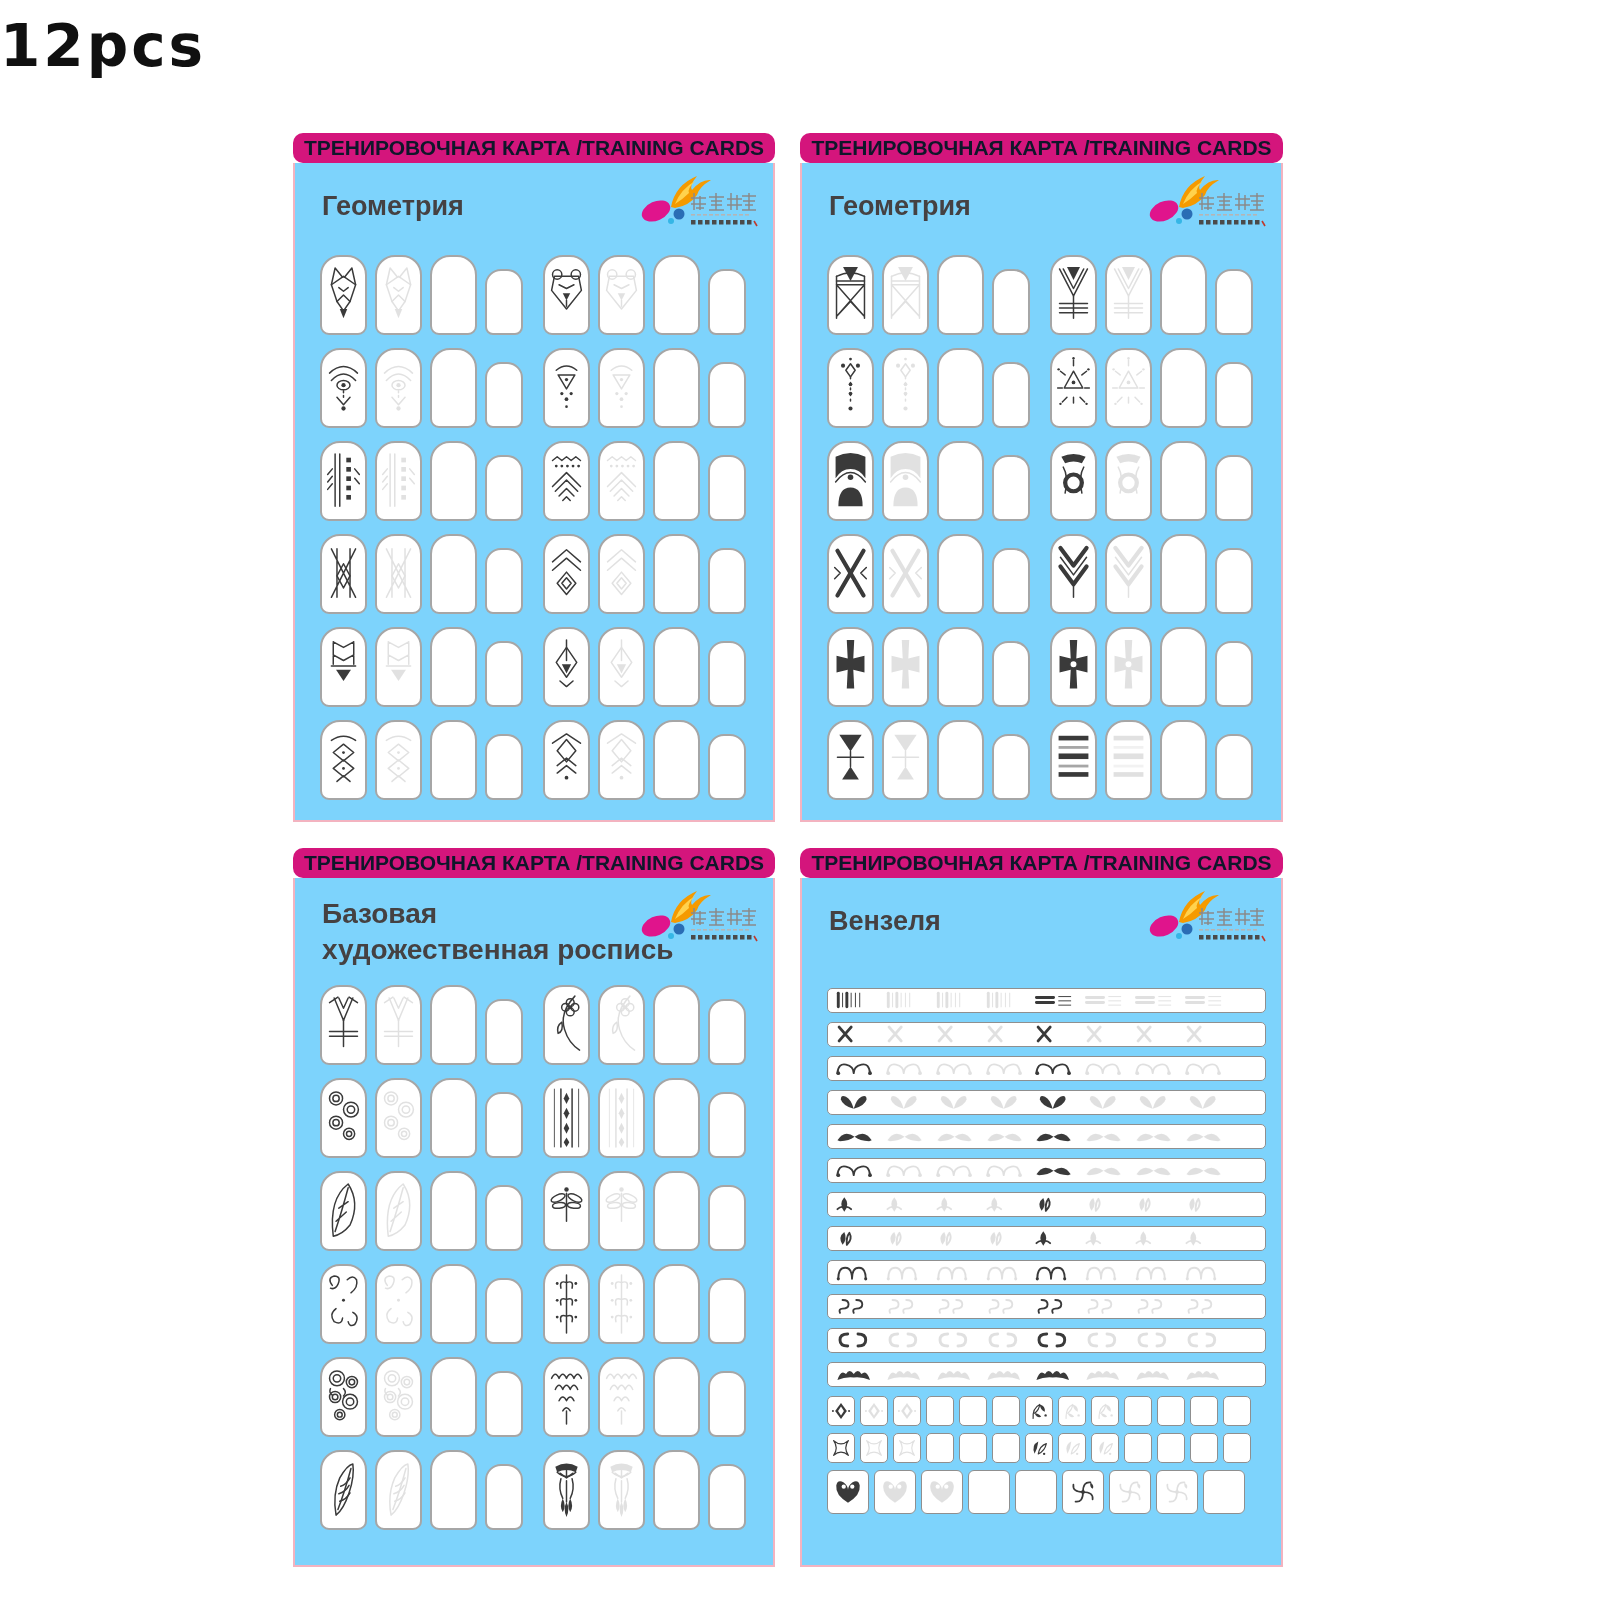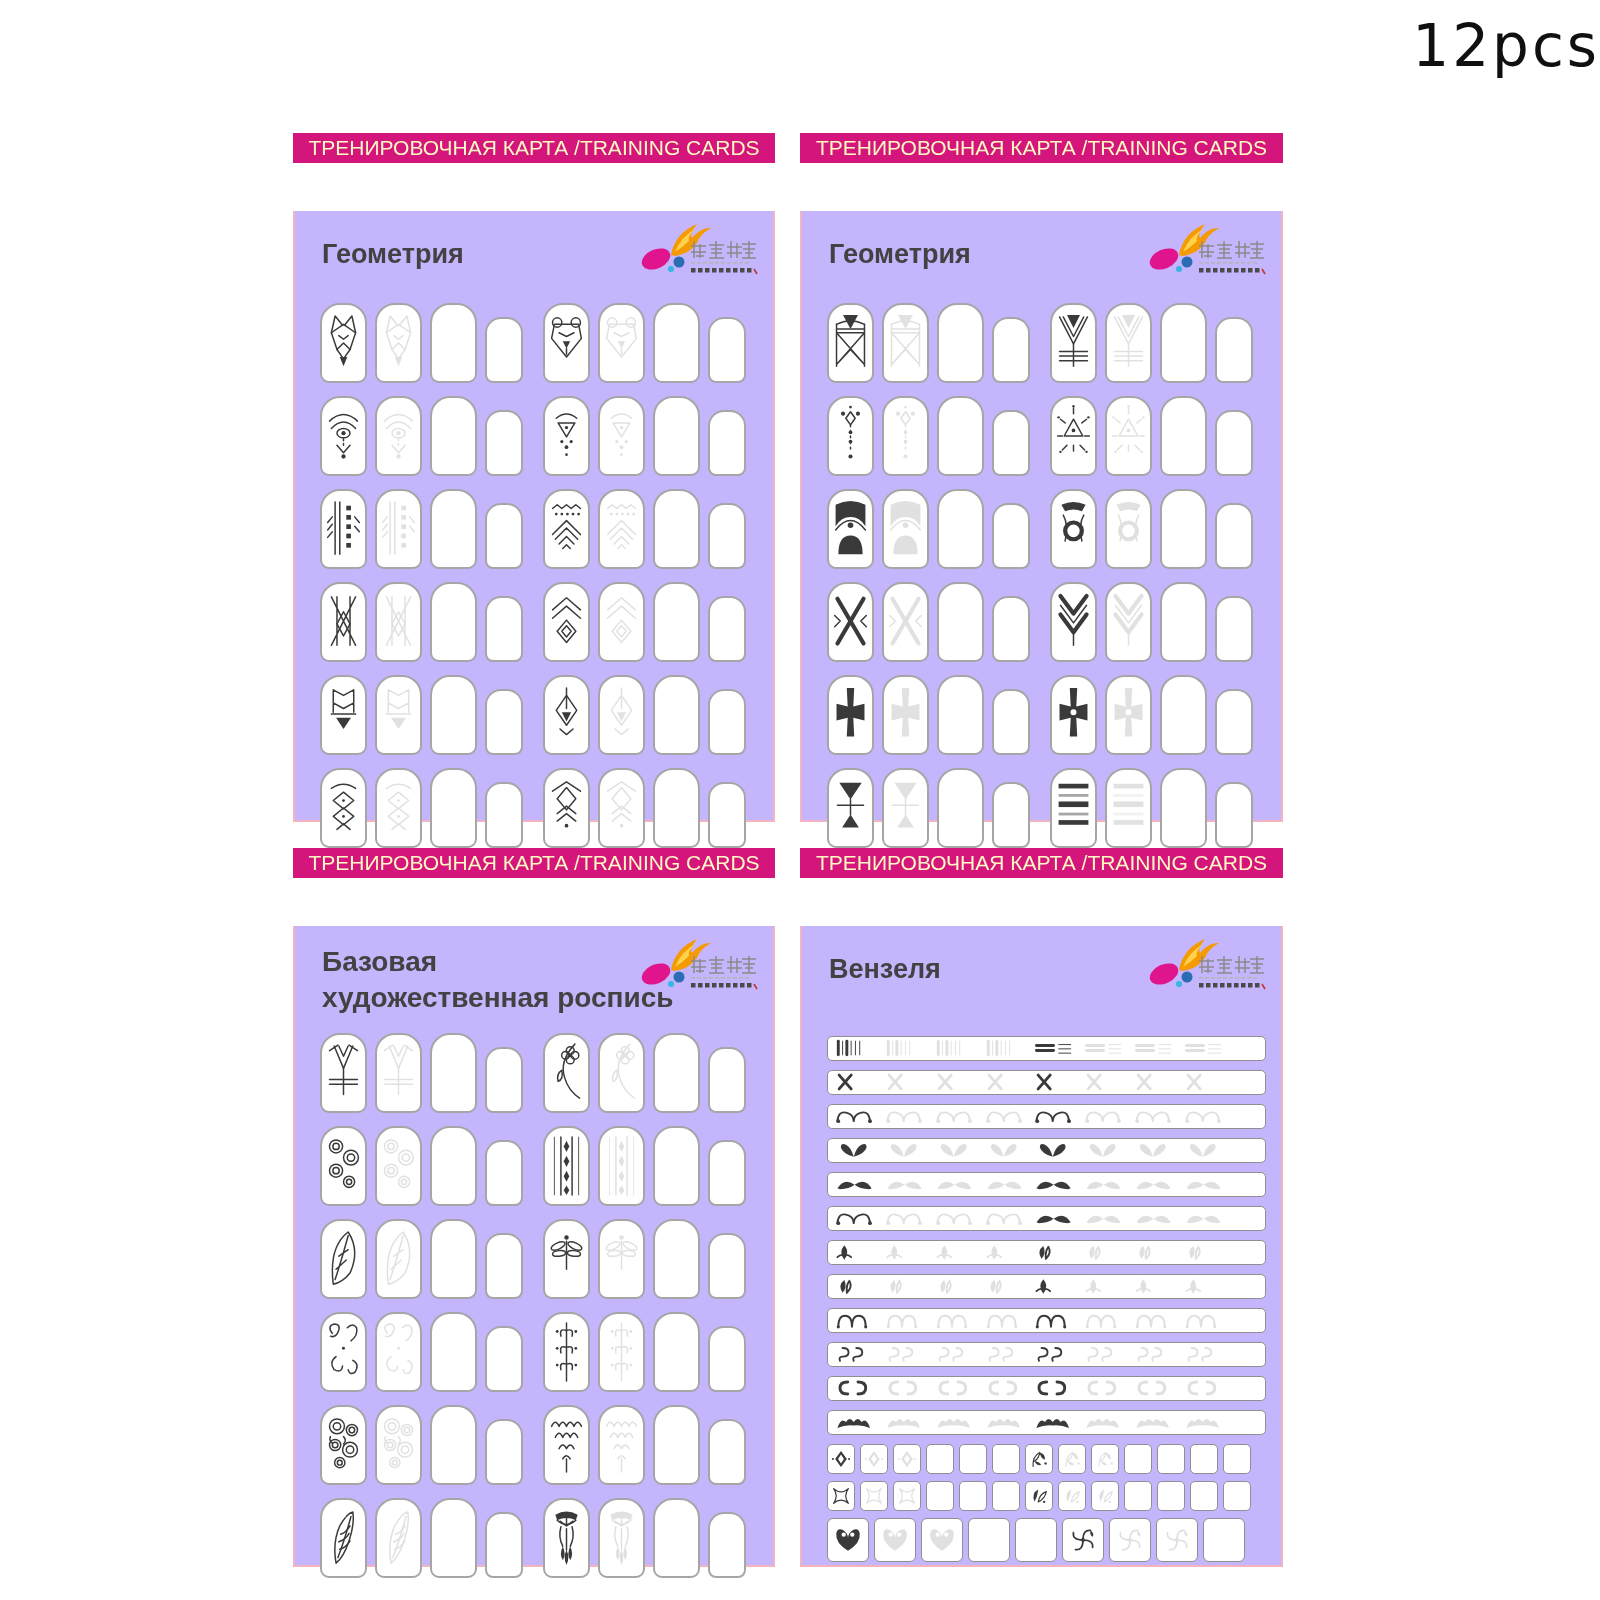--- a/index.html
+++ b/index.html
@@ -1,29 +1,29 @@
 <!DOCTYPE html>
 <html><head>
 <meta charset="utf-8">
 <style>
   html,body{margin:0;padding:0;background:#ffffff;}
   .canvas{position:relative;width:1600px;height:1600px;background:#ffffff;overflow:hidden;
           font-family:"Liberation Sans",sans-serif;}
-  .page-title{position:absolute;top:12px;left:0;width:100%;text-align:right;
-              font-family:"DejaVu Sans",sans-serif;font-size:58px;font-weight:400;
+  .page-title{position:absolute;top:12px;left:0;width:100%;text-align:left;
+              font-family:"DejaVu Sans",sans-serif;font-size:58px;font-weight:700;
               letter-spacing:3px;color:#101010;}
   .card{position:absolute;background:#fff;}
   #card-geometry-1{left:293px;top:133px;width:482px;height:689px;}
   #card-geometry-2{left:800px;top:133px;width:483px;height:689px;}
   #card-basic-painting{left:293px;top:848px;width:482px;height:719px;}
   #card-monograms{left:800px;top:848px;width:483px;height:719px;}
-  .card-header{height:30px;background:#d4157c;color:#fef9c3;font-weight:normal;font-size:21px;
-               display:flex;align-items:center;justify-content:center;white-space:nowrap;}
+  .card-header{height:30px;background:#d4157c;color:#0f172a;font-weight:bold;font-size:21px;
+               display:flex;align-items:center;justify-content:center;white-space:nowrap;border-radius:10px;}
   .card-body{position:absolute;top:30px;left:0;right:0;bottom:0;
-             border:2px solid #f3b3c0;border-top:none;background:#c4b5fd;margin-top:48px;}
+             border:2px solid #f3b3c0;border-top:none;background:#7dd3fc;}
   .card-title{position:absolute;left:27px;top:26px;font-size:27px;font-weight:bold;
               color:#454142;line-height:1.3;}
   .card-title.two-line{top:18px;font-size:28px;}
   .logo{position:absolute;right:12px;top:8px;width:128px;height:64px;}
   .logo svg{width:100%;height:100%;}
   .grid{position:absolute;left:25px;right:15px;}
   .nail-grid{top:92px;}
   #card-basic-painting .nail-grid{top:107px;}
   .strip-area{top:110px;}
   .nail-row{display:flex;align-items:flex-end;height:80px;margin-bottom:13px;gap:8px;}

